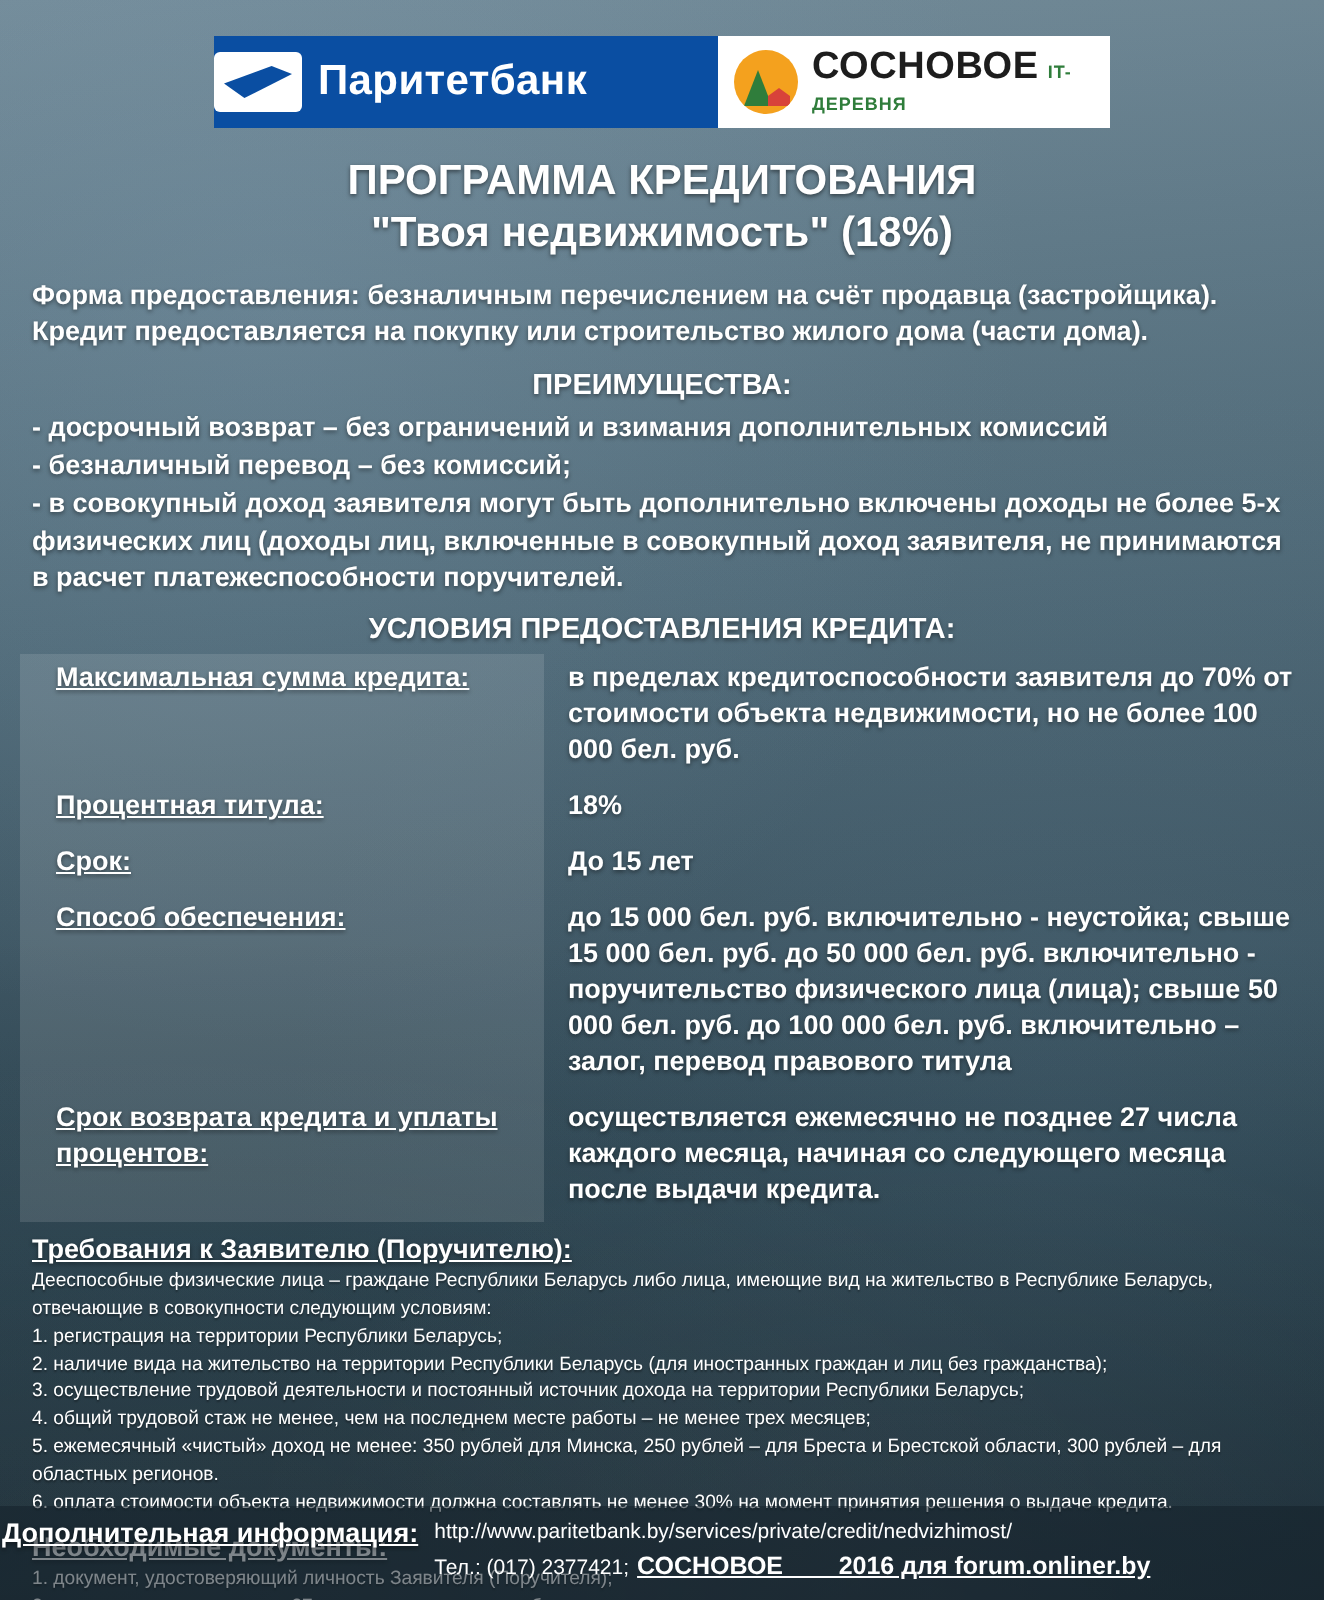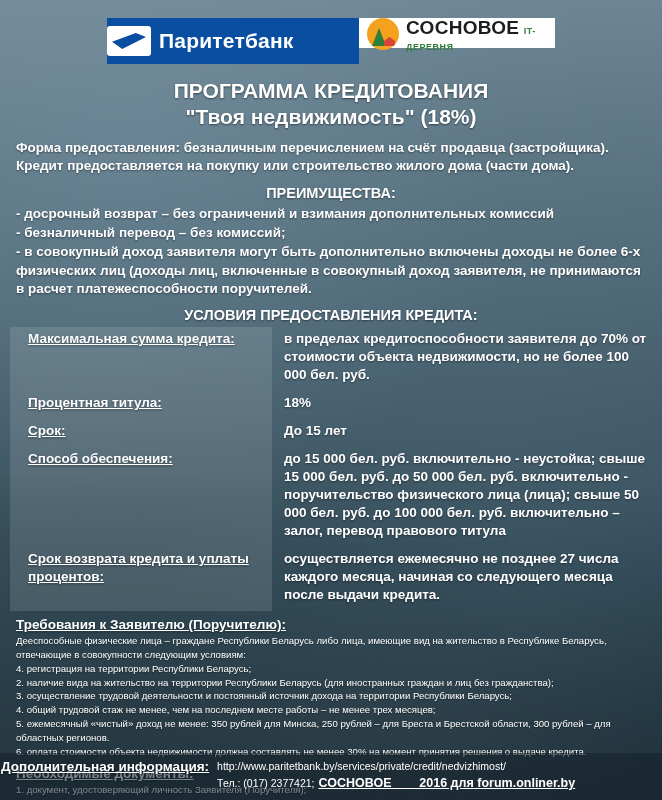--- a/index.html
+++ b/index.html
@@ -81,22 +81,23 @@
   .paritet-text {
     color: #ffffff;
     font-size: 21px;
     font-weight: bold;
     letter-spacing: 0.2px;
     white-space: nowrap;
   }
   .logo-sosnovoe {
     background: #ffffff;
     width: 196px;
-    height: 30px;
+    height: 46px;
     display: flex;
+    align-items: center;
     gap: 7px;
     padding-left: 8px;
     box-sizing: border-box;
   }
   .sosn-mark {
     width: 32px; height: 32px;
     border-radius: 50%;
     background: #f4a11e;
     flex: none;
     position: relative;
@@ -276,21 +277,21 @@
     </div>
 
     <div class="intro">
       <span class="lead">Форма предоставления:</span><span> безналичным перечислением на счёт продавца (застройщика). Кредит предоставляется на покупку или строительство жилого дома (части дома).</span>
     </div>
 
     <div class="section-head">ПРЕИМУЩЕСТВА:</div>
     <div class="adv-list">
       <span class="item">-  досрочный возврат – без ограничений и взимания дополнительных комиссий</span>
       <span class="item">-  безналичный перевод – без комиссий;</span>
-      <span class="item">-  в совокупный доход заявителя могут быть дополнительно включены доходы не более 6-х физических лиц (доходы лиц, включенные в совокупный доход заявителя, не принимаются в расчет платежеспособности поручителей.</span>
+      <span class="item">-  в совокупный доход заявителя могут быть дополнительно включены доходы не более 5-х физических лиц (доходы лиц, включенные в совокупный доход заявителя, не принимаются в расчет платежеспособности поручителей.</span>
     </div>
 
     <div class="section-head">УСЛОВИЯ ПРЕДОСТАВЛЕНИЯ КРЕДИТА:</div>
     <table class="cond-table">
       <tbody>
           <tr>
         <td class="cond-label">Максимальная сумма кредита:</td>
         <td class="cond-value">в пределах кредитоспособности заявителя до 70% от стоимости объекта недвижимости, но не более 100 000 бел. руб.</td>
       </tr>
       <tr>
@@ -308,21 +309,21 @@
       <tr>
         <td class="cond-label">Срок возврата кредита и уплаты процентов:</td>
         <td class="cond-value">осуществляется ежемесячно не позднее 27 числа каждого месяца, начиная со следующего месяца после выдачи кредита.</td>
       </tr>
     </tbody>
       </table>
 
     <div class="req-head">Требования к Заявителю (Поручителю):</div>
     <div class="req-body">
       <span class="line">Дееспособные физические лица – граждане Республики Беларусь либо лица, имеющие вид на жительство в Республике Беларусь, отвечающие в совокупности следующим условиям:</span>
-      <span class="line">4. регистрация на территории Республики Беларусь;</span>
+      <span class="line">1. регистрация на территории Республики Беларусь;</span>
       <span class="line">2. наличие вида на жительство на территории Республики Беларусь (для иностранных граждан и лиц без гражданства);</span>
       <span class="line">3. осуществление трудовой деятельности и постоянный источник дохода на территории Республики Беларусь;</span>
       <span class="line">4. общий трудовой стаж не менее, чем на последнем месте работы – не менее трех месяцев;</span>
       <span class="line">5. ежемесячный «чистый» доход не менее: 350 рублей для Минска, 250 рублей – для Бреста и Брестской области, 300 рублей – для областных регионов.</span>
       <span class="line">6. оплата стоимости объекта недвижимости должна составлять не менее 30% на момент принятия решения о выдаче кредита.</span>
     </div>
 
     <div class="docs-head">Необходимые документы:</div>
     <div class="req-body">
       <span class="line">1. документ, удостоверяющий личность Заявителя (Поручителя);</span>

